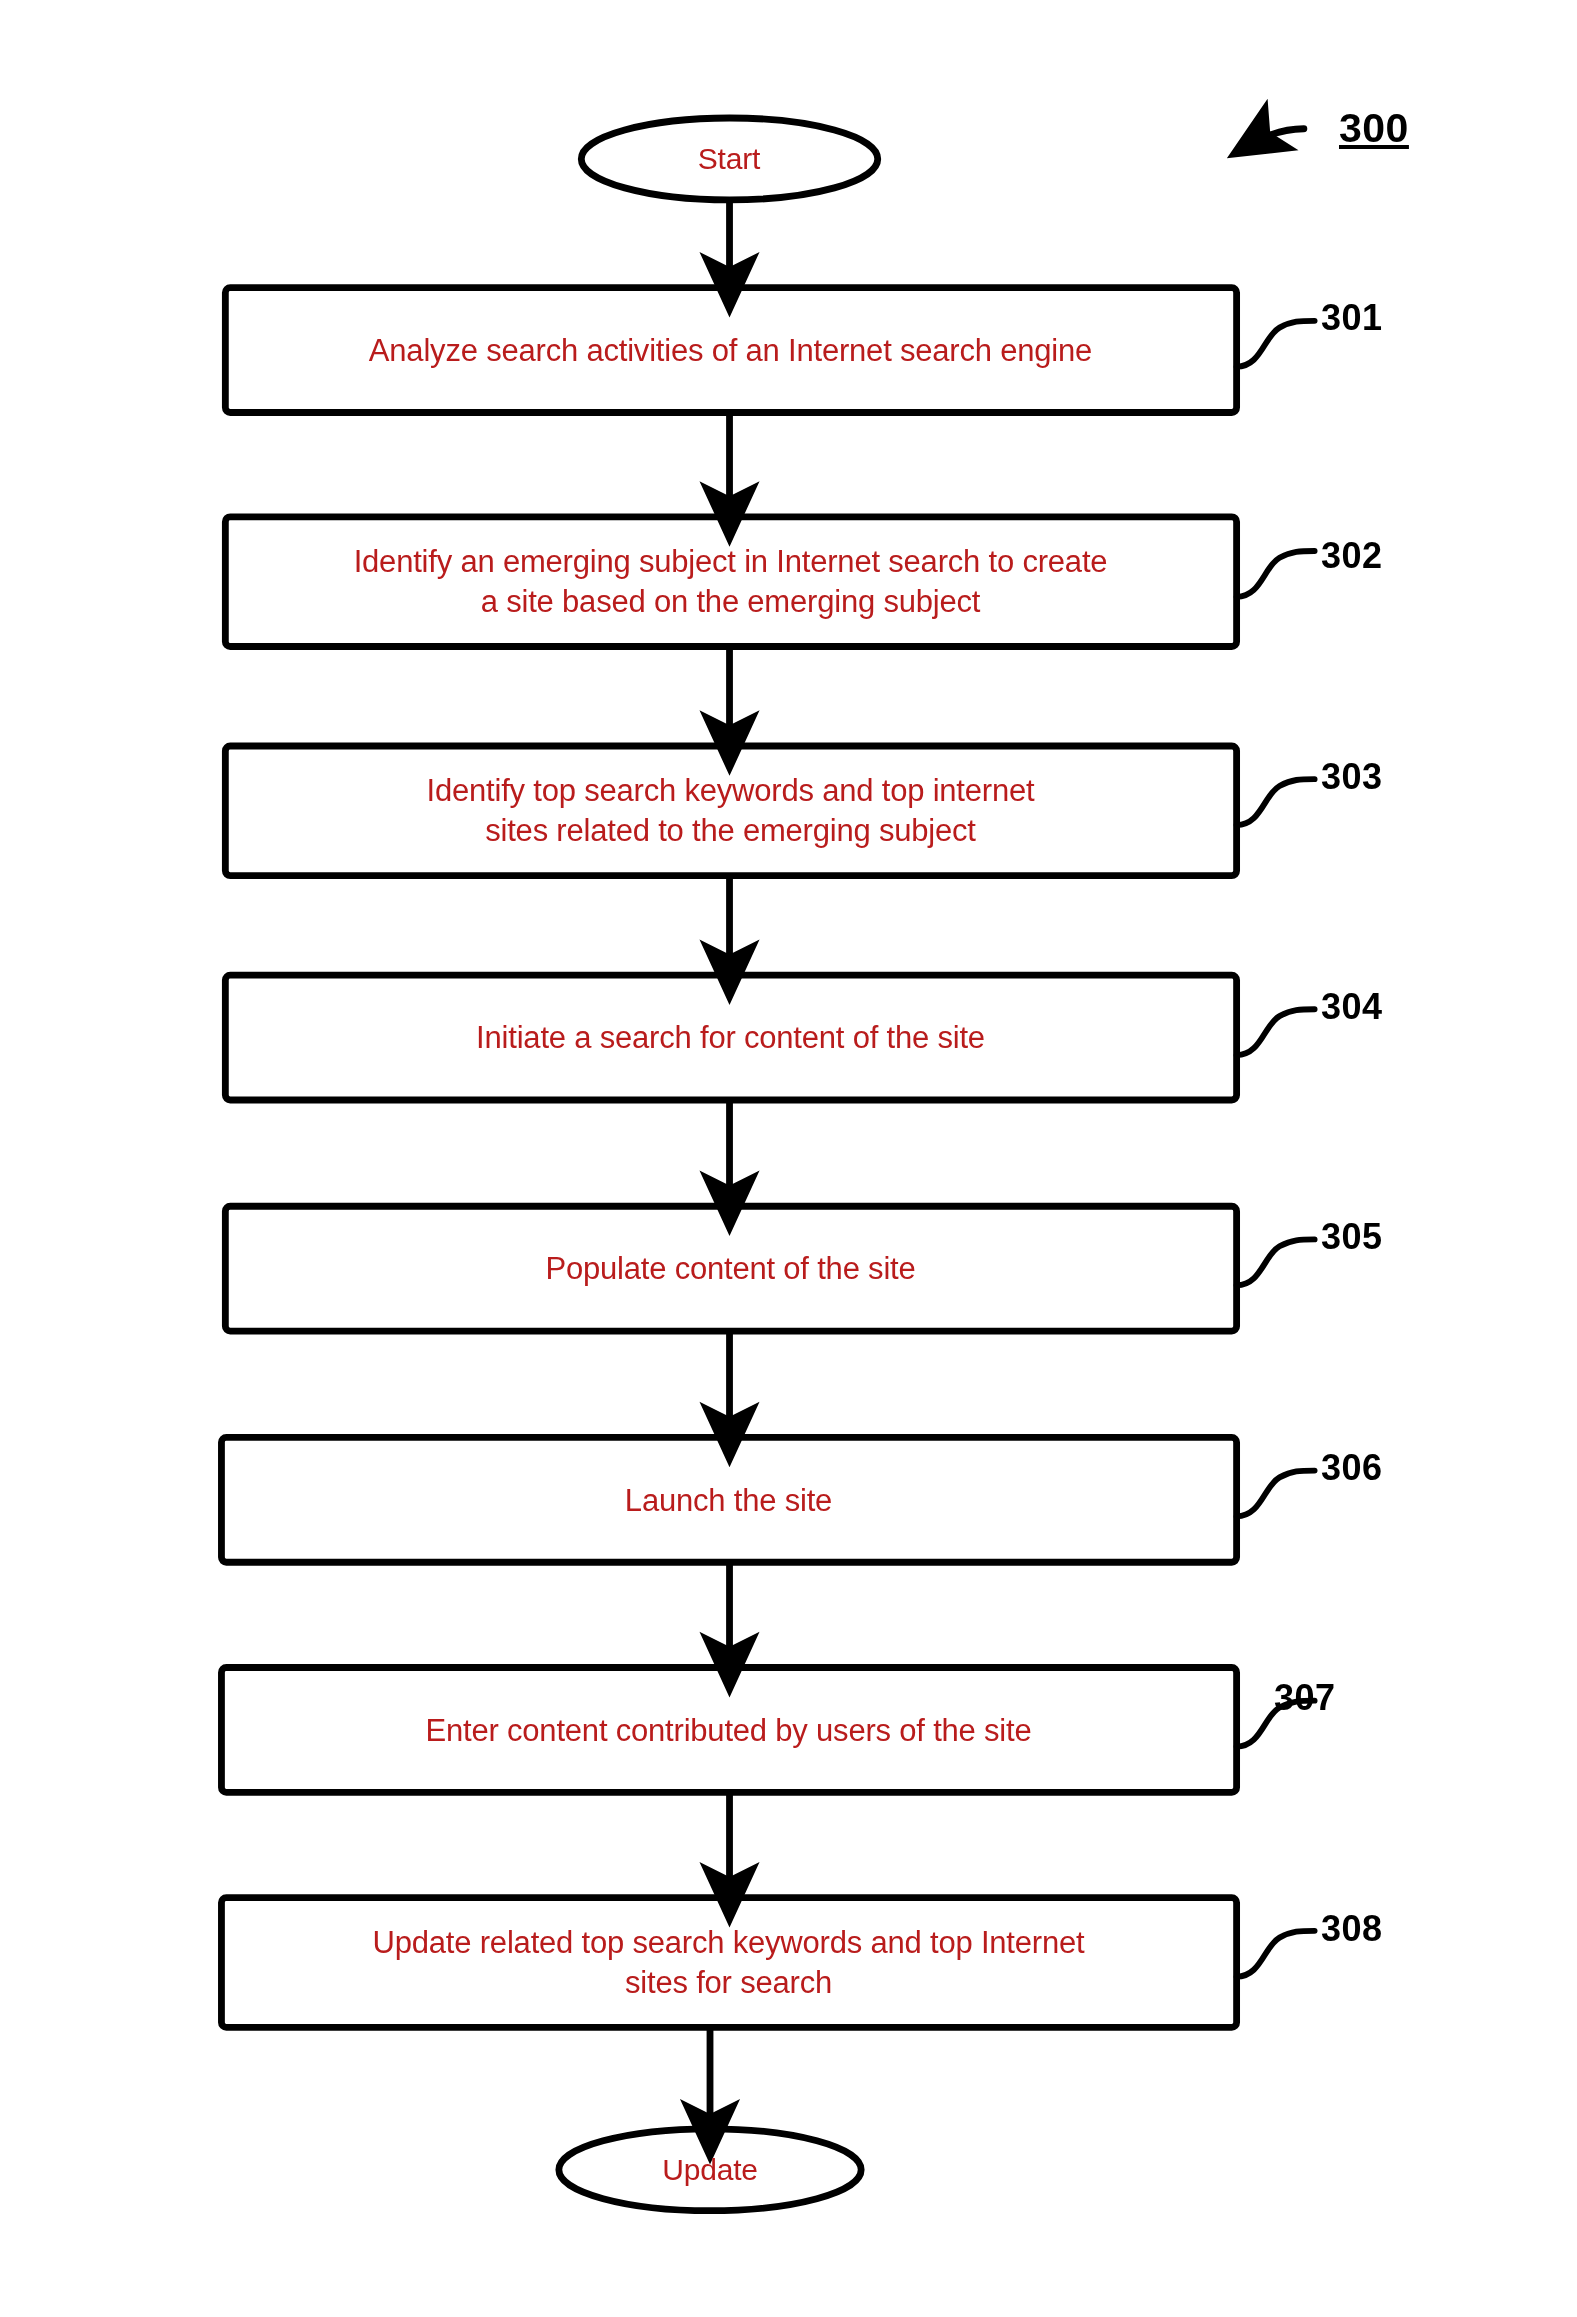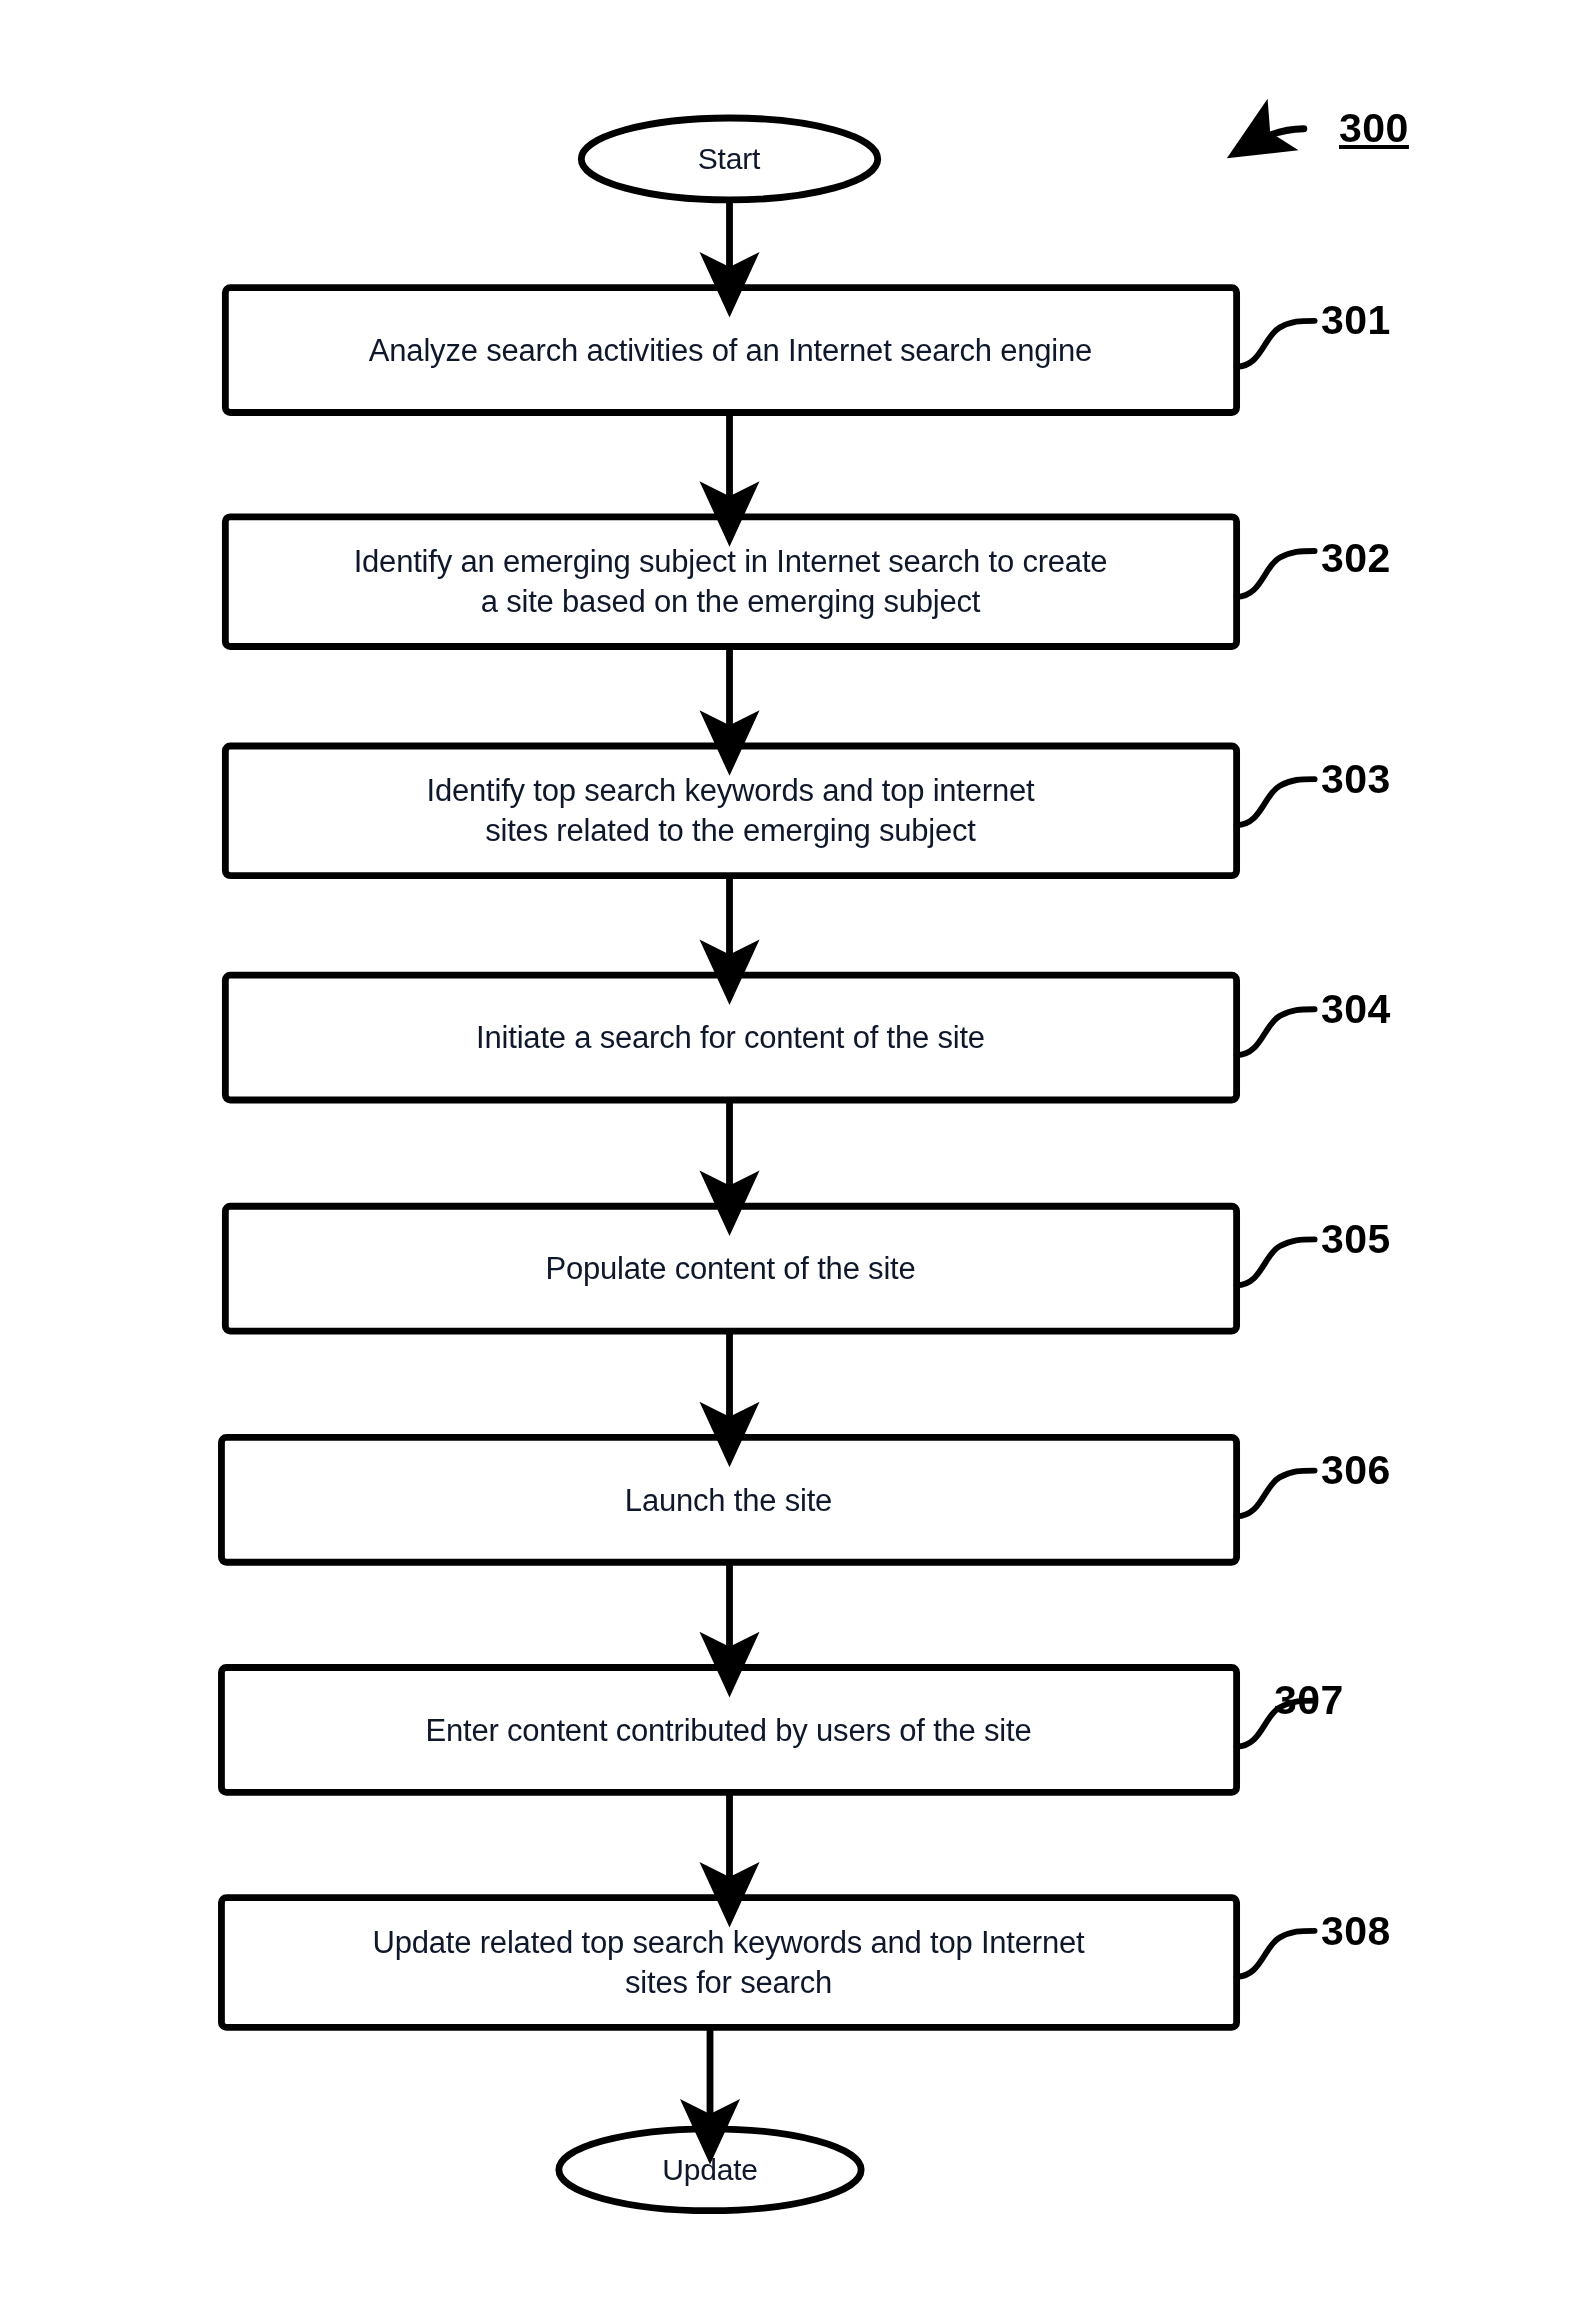--- a/index.html
+++ b/index.html
@@ -28,21 +28,21 @@
     left: 0;
     width: 1578px;
     height: 2317px;
     display: block;
   }
 
   
   .node-text {
     position: absolute;
     text-align: center;
-    color: #0f172a;
+    color: #b91c1c;
     font-family: "Liberation Sans", sans-serif;
     font-weight: 400;
     letter-spacing: -0.2px;
     line-height: 1.28;
     white-space: pre-line;
     display: flex;
     align-items: center;
     justify-content: center;
   }
 
@@ -51,21 +51,21 @@
   }
 
   .process-text {
     font-size: 31px;
   }
 
   .ref-label {
     position: absolute;
     font-family: "Liberation Sans", sans-serif;
     font-weight: 700;
-    font-size: 41px;
+    font-size: 36px;
     letter-spacing: 0.5px;
     color: #000;
     white-space: nowrap;
   }
 
   .fig-label {
     position: absolute;
     font-family: "Liberation Sans", sans-serif;
     font-weight: 700;
     font-size: 41px;

